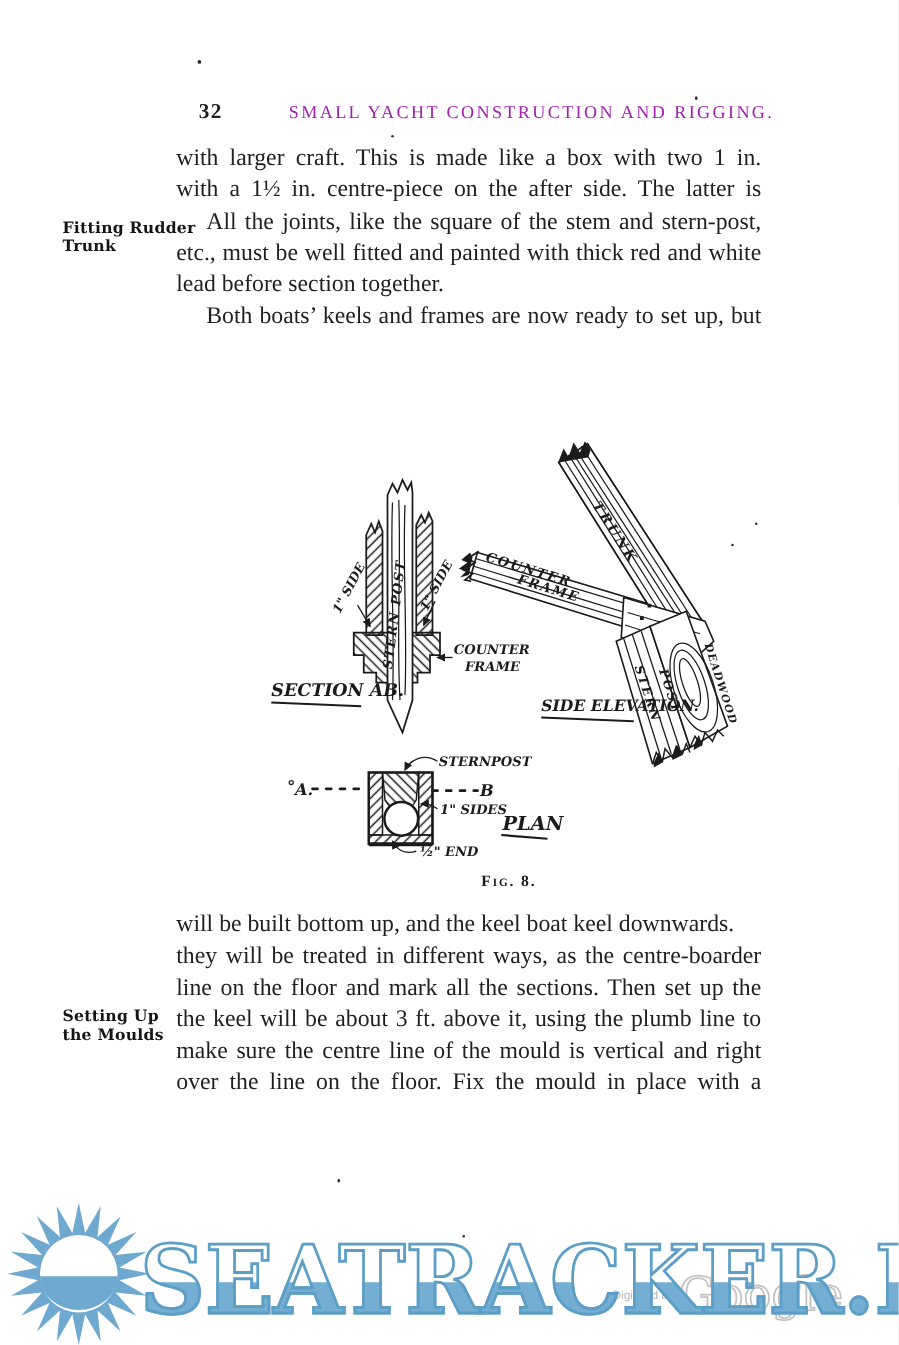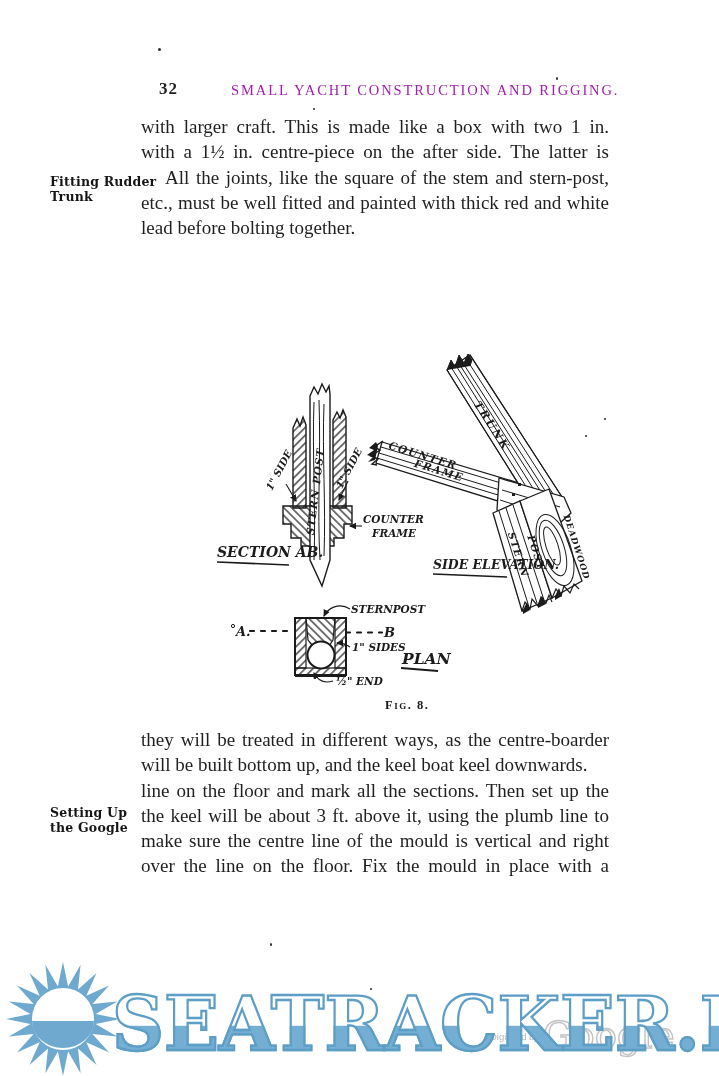--- a/index.html
+++ b/index.html
@@ -46,38 +46,41 @@
 
   <div class="pagenum">32</div>
   <div class="running-title">SMALL YACHT CONSTRUCTION AND RIGGING.</div>
 
   <div class="margin-note" id="note1">
     <div>Fitting Rudder</div>
     <div>Trunk</div>
   </div>
   <div class="margin-note" id="note2">
     <div>Setting Up</div>
-    <div>the Google</div>
+    <div>the Moulds</div>
   </div>
 
   <div class="text-block" id="block1">
       <div>
         <div class="line j"><span>with larger craft. This is made like a box with two 1 in.</span></div>
         <div class="line j"><span>with a 1½ in. centre-piece on the after side. The latter is</span></div>
       </div>
       <div>
         <div class="line j ind"><span>All the joints, like the square of the stem and stern-post,</span></div>
         <div class="line j"><span>etc., must be well fitted and painted with thick red and white</span></div>
-        <div class="line"><span>lead before bolting together.</span></div>
+        <div class="line"><span>lead before section together.</span></div>
+      </div>
+      <div>
+        <div class="line j ind"><span>Both boats’ keels and frames are now ready to set up, but</span></div>
       </div>
     </div>
   <div class="text-block" id="block2">
       <div>
+        <div class="line"><span>will be built bottom up, and the keel boat keel downwards.</span></div>
         <div class="line j"><span>they will be treated in different ways, as the centre-boarder</span></div>
-        <div class="line"><span>will be built bottom up, and the keel boat keel downwards.</span></div>
       </div>
       <div>
         <div class="line j"><span>line on the floor and mark all the sections. Then set up the</span></div>
         <div class="line j"><span>the keel will be about 3 ft. above it, using the plumb line to</span></div>
         <div class="line j"><span>make sure the centre line of the mould is vertical and right</span></div>
         <div class="line j"><span>over the line on the floor. Fix the mould in place with a</span></div>
       </div>
     </div>
 
   <svg class="figure" viewBox="0 0 420 368">

